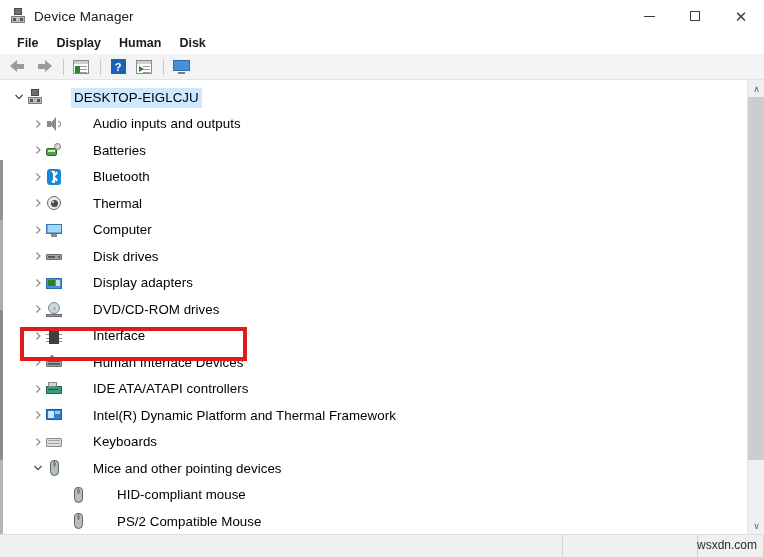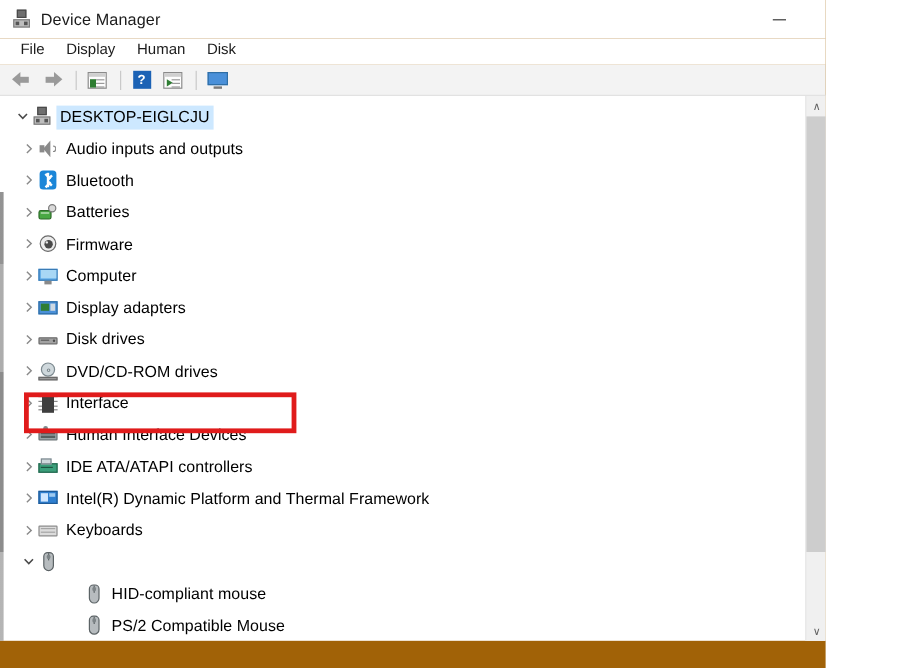--- a/index.html
+++ b/index.html
@@ -4,22 +4,22 @@
 <style>
   * { box-sizing: border-box; margin: 0; padding: 0; }
   html, body {
     width: 764px; height: 557px;
     overflow: hidden;
     background: #ffffff;
     font-family: "Liberation Sans", sans-serif;
   }
   #app {
     position: relative;
-    width: 688px; height: 557px;
-    background: #a16207;
+    width: 764px; height: 557px;
+    background: #4c1d95;
     overflow: hidden;
   }
 
   
   .titlebar {
     position: absolute; left: 0; top: 0;
     width: 764px; height: 32px;
     background: #ffffff;
     display: flex; align-items: center;
   }
@@ -50,23 +50,24 @@
   }
   .winbtn .gl-max {
     display:block; width: 10px; height: 10px; border: 1px solid #3a3a3a;
   }
   .winbtn .gl-close { font-size: 15px; line-height: 15px; color:#3a3a3a; font-weight: 300;}
 
   
   .menubar {
     position: absolute; left: 0; top: 32px;
     width: 764px; height: 22px;
-    display: flex; align-items: flex-start;
+    display: flex; align-items: center;
     background: #ffffff;
     padding-left: 8px;
+    font-weight: bold;
   }
   .menuitem {
     font-size: 12.5px; color: #1b1b1b;
     padding: 2px 9px;
     white-space: nowrap;
   }
 
   
   .toolbar {
     position: absolute; left: 0; top: 54px;
@@ -122,40 +123,40 @@
     position: absolute; left: 0; top: 4px;
     width: 730px;
   }
   .row {
     height: 26.5px;
     display: flex; align-items: center;
     white-space: nowrap;
     font-size: 13.3px;
     color: #000000;
   }
-  .row .label { line-height: 1; letter-spacing: .05px; }
+  .row .label { line-height: 1; letter-spacing: .05px; margin-left: 24px; }
   .row.selected .label-bg {
     background: #cde8ff;
     padding: 2px 3px 3px 3px;
     margin-left: -3px;
   }
   .chev {
     width: 16px; height: 16px;
     display: inline-flex; align-items: center; justify-content: center;
     flex: 0 0 auto;
     color: #5a5a5a;
   }
   .chev svg { display:block; }
   .ico {
     width: 16px; height: 16px; flex: 0 0 auto;
     margin-right: 7px;
     position: relative;
   }
   .lvl0 { padding-left: 11px; }
-  .lvl1 { padding-left: 16px; }
+  .lvl1 { padding-left: 30px; }
   .lvl2 { padding-left: 54px; }
 
   
   .ic { position:absolute; }
   
   .i-pc .b{left:1px;top:7px;width:14px;height:8px;background:#bdbdbd;border:1px solid #7d7d7d;}
   .i-pc .t{left:4px;top:0px;width:8px;height:7px;background:#6f6f6f;border:1px solid #4a4a4a;}
 
   
   .vscroll {
@@ -318,54 +319,54 @@
           </span>
           <span class="label"><span class="label-bg">Audio inputs and outputs</span></span>
         </div>
         <div class="row lvl1">
           <span class="chev">
             <svg width="10" height="10" viewBox="0 0 10 10">
               <path d="M3.4 1.5 L7 5 L3.4 8.5" fill="none" stroke="#8a8a8a" stroke-width="1.2"></path>
             </svg>
           </span>
           <span class="ico">
+            <i class="ic" style="left:0px;top:6px;width:11px;height:8px;background:#49a843;border:1px solid #2d6b29;border-radius:2px;"></i>
+            <i class="ic" style="left:8px;top:1px;width:7px;height:7px;background:#d9d9d9;border:1px solid #7a7a7a;border-radius:50%;"></i>
+            <i class="ic" style="left:2px;top:8px;width:7px;height:1.5px;background:#cfeccd;"></i>
+          </span>
+          <span class="label"><span class="label-bg">Batteries</span></span>
+        </div>
+        <div class="row lvl1">
+          <span class="chev">
+            <svg width="10" height="10" viewBox="0 0 10 10">
+              <path d="M3.4 1.5 L7 5 L3.4 8.5" fill="none" stroke="#8a8a8a" stroke-width="1.2"></path>
+            </svg>
+          </span>
+          <span class="ico">
             <i class="ic" style="left:1px;top:0px;width:14px;height:16px;background:#1b86d8;border-radius:3px;"></i>
             <i class="ic" style="left:7px;top:2px;width:2px;height:12px;background:#fff;"></i>
             <i class="ic" style="left:5px;top:3.5px;width:6px;height:1.8px;background:#fff;transform:rotate(45deg);"></i>
             <i class="ic" style="left:5px;top:10.5px;width:6px;height:1.8px;background:#fff;transform:rotate(-45deg);"></i>
             <i class="ic" style="left:7px;top:4.5px;width:5px;height:1.8px;background:#fff;transform:rotate(-45deg);"></i>
             <i class="ic" style="left:7px;top:9.5px;width:5px;height:1.8px;background:#fff;transform:rotate(45deg);"></i>
           </span>
           <span class="label"><span class="label-bg">Bluetooth</span></span>
         </div>
         <div class="row lvl1">
           <span class="chev">
             <svg width="10" height="10" viewBox="0 0 10 10">
               <path d="M3.4 1.5 L7 5 L3.4 8.5" fill="none" stroke="#8a8a8a" stroke-width="1.2"></path>
             </svg>
           </span>
           <span class="ico">
-            <i class="ic" style="left:0px;top:6px;width:11px;height:8px;background:#49a843;border:1px solid #2d6b29;border-radius:2px;"></i>
-            <i class="ic" style="left:8px;top:1px;width:7px;height:7px;background:#d9d9d9;border:1px solid #7a7a7a;border-radius:50%;"></i>
-            <i class="ic" style="left:2px;top:8px;width:7px;height:1.5px;background:#cfeccd;"></i>
-          </span>
-          <span class="label"><span class="label-bg">Batteries</span></span>
-        </div>
-        <div class="row lvl1">
-          <span class="chev">
-            <svg width="10" height="10" viewBox="0 0 10 10">
-              <path d="M3.4 1.5 L7 5 L3.4 8.5" fill="none" stroke="#8a8a8a" stroke-width="1.2"></path>
-            </svg>
-          </span>
-          <span class="ico">
             <i class="ic" style="left:1px;top:1px;width:14px;height:14px;border:1.5px solid #6a6a6a;border-radius:50%;background:#ececec;"></i>
             <i class="ic" style="left:4.5px;top:4.5px;width:7px;height:7px;background:#4a4a4a;border-radius:50%;"></i>
             <i class="ic" style="left:6.2px;top:5.8px;width:2.2px;height:2.2px;background:#e8e8e8;border-radius:50%;"></i>
           </span>
-          <span class="label"><span class="label-bg">Firmware</span></span>
+          <span class="label"><span class="label-bg">Thermal</span></span>
         </div>
         <div class="row lvl1">
           <span class="chev">
             <svg width="10" height="10" viewBox="0 0 10 10">
               <path d="M3.4 1.5 L7 5 L3.4 8.5" fill="none" stroke="#8a8a8a" stroke-width="1.2"></path>
             </svg>
           </span>
           <span class="ico">
             <i class="ic" style="left:0px;top:2px;width:16px;height:10px;background:#5aa9e8;border:1px solid #3a7bb5;"></i>
             <i class="ic" style="left:1.5px;top:3.5px;width:13px;height:7px;background:#a8d7f5;"></i>
@@ -373,46 +374,46 @@
           </span>
           <span class="label"><span class="label-bg">Computer</span></span>
         </div>
         <div class="row lvl1">
           <span class="chev">
             <svg width="10" height="10" viewBox="0 0 10 10">
               <path d="M3.4 1.5 L7 5 L3.4 8.5" fill="none" stroke="#8a8a8a" stroke-width="1.2"></path>
             </svg>
           </span>
           <span class="ico">
+            <i class="ic" style="left:0px;top:6px;width:16px;height:6px;background:#a2a2a2;border:1px solid #6a6a6a;border-radius:1px;"></i>
+            <i class="ic" style="left:2px;top:8px;width:7px;height:1.5px;background:#5a5a5a;"></i>
+            <i class="ic" style="left:12px;top:8px;width:2px;height:2px;background:#4a4a4a;border-radius:50%;"></i>
+          </span>
+          <span class="label"><span class="label-bg">Disk drives</span></span>
+        </div>
+        <div class="row lvl1">
+          <span class="chev">
+            <svg width="10" height="10" viewBox="0 0 10 10">
+              <path d="M3.4 1.5 L7 5 L3.4 8.5" fill="none" stroke="#8a8a8a" stroke-width="1.2"></path>
+            </svg>
+          </span>
+          <span class="ico">
             <i class="ic" style="left:0px;top:3px;width:16px;height:11px;background:#4a90d9;border:1px solid #2f6ea5;"></i>
             <i class="ic" style="left:2px;top:5px;width:7px;height:6px;background:#2e7d32;"></i>
             <i class="ic" style="left:10px;top:5px;width:4px;height:6px;background:#cdd9e3;"></i>
           </span>
           <span class="label"><span class="label-bg">Display adapters</span></span>
         </div>
         <div class="row lvl1">
           <span class="chev">
             <svg width="10" height="10" viewBox="0 0 10 10">
               <path d="M3.4 1.5 L7 5 L3.4 8.5" fill="none" stroke="#8a8a8a" stroke-width="1.2"></path>
             </svg>
           </span>
           <span class="ico">
-            <i class="ic" style="left:0px;top:6px;width:16px;height:6px;background:#a2a2a2;border:1px solid #6a6a6a;border-radius:1px;"></i>
-            <i class="ic" style="left:2px;top:8px;width:7px;height:1.5px;background:#5a5a5a;"></i>
-            <i class="ic" style="left:12px;top:8px;width:2px;height:2px;background:#4a4a4a;border-radius:50%;"></i>
-          </span>
-          <span class="label"><span class="label-bg">Disk drives</span></span>
-        </div>
-        <div class="row lvl1">
-          <span class="chev">
-            <svg width="10" height="10" viewBox="0 0 10 10">
-              <path d="M3.4 1.5 L7 5 L3.4 8.5" fill="none" stroke="#8a8a8a" stroke-width="1.2"></path>
-            </svg>
-          </span>
-          <span class="ico">
             <i class="ic" style="left:2px;top:1px;width:12px;height:12px;border-radius:50%;background:#cfd8dc;border:1px solid #7d8a90;"></i>
             <i class="ic" style="left:6.5px;top:5.5px;width:3px;height:3px;border-radius:50%;background:#ffffff;border:1px solid #7d8a90;"></i>
             <i class="ic" style="left:0px;top:13px;width:16px;height:3px;background:#9a9a9a;border:1px solid #6a6a6a;"></i>
           </span>
           <span class="label"><span class="label-bg">DVD/CD-ROM drives</span></span>
         </div>
         <div class="row lvl1">
           <span class="chev">
             <svg width="10" height="10" viewBox="0 0 10 10">
               <path d="M3.4 1.5 L7 5 L3.4 8.5" fill="none" stroke="#8a8a8a" stroke-width="1.2"></path>
@@ -480,20 +481,21 @@
           <span class="chev">
             <svg width="10" height="10" viewBox="0 0 10 10">
               <path d="M1.5 3 L5 6.6 L8.5 3" fill="none" stroke="#4a4a4a" stroke-width="1.3"></path>
             </svg>
           </span>
           <span class="ico">
             <i class="ic" style="left:4px;top:0px;width:9px;height:16px;background:#b7bcbf;border:1px solid #5c6366;border-radius:5px 5px 6px 6px;"></i>
             <i class="ic" style="left:8px;top:1px;width:1.2px;height:6px;background:#5c6366;"></i>
             <i class="ic" style="left:7.4px;top:2px;width:2.4px;height:4px;background:#7d8487;border-radius:2px;"></i>
           </span>
+          <span class="label"><span class="label-bg">Mice and other pointing devices</span></span>
         </div>
         <div class="row lvl2">
           <span class="chev"></span>
           <span class="ico">
             <i class="ic" style="left:4px;top:0px;width:9px;height:16px;background:#b7bcbf;border:1px solid #5c6366;border-radius:5px 5px 6px 6px;"></i>
             <i class="ic" style="left:8px;top:1px;width:1.2px;height:6px;background:#5c6366;"></i>
             <i class="ic" style="left:7.4px;top:2px;width:2.4px;height:4px;background:#7d8487;border-radius:2px;"></i>
           </span>
           <span class="label"><span class="label-bg">HID-compliant mouse</span></span>
         </div>
@@ -510,14 +512,21 @@
   </div>
 
   <div class="redbox"></div>
 
   <div class="vscroll">
     <div class="vs-btn vs-up">∧</div>
     <div class="vs-thumb"></div>
     <div class="vs-btn vs-down">∨</div>
   </div>
 
+  <div class="statusbar">
+    <div class="sb-pane sb-p1"></div>
+    <div class="sb-pane sb-p2"></div>
+    <div class="sb-pane sb-p3">
+      <span class="watermark">wsxdn.com</span>
+    </div>
+  </div>
 
 </div>
 
 </body></html>

